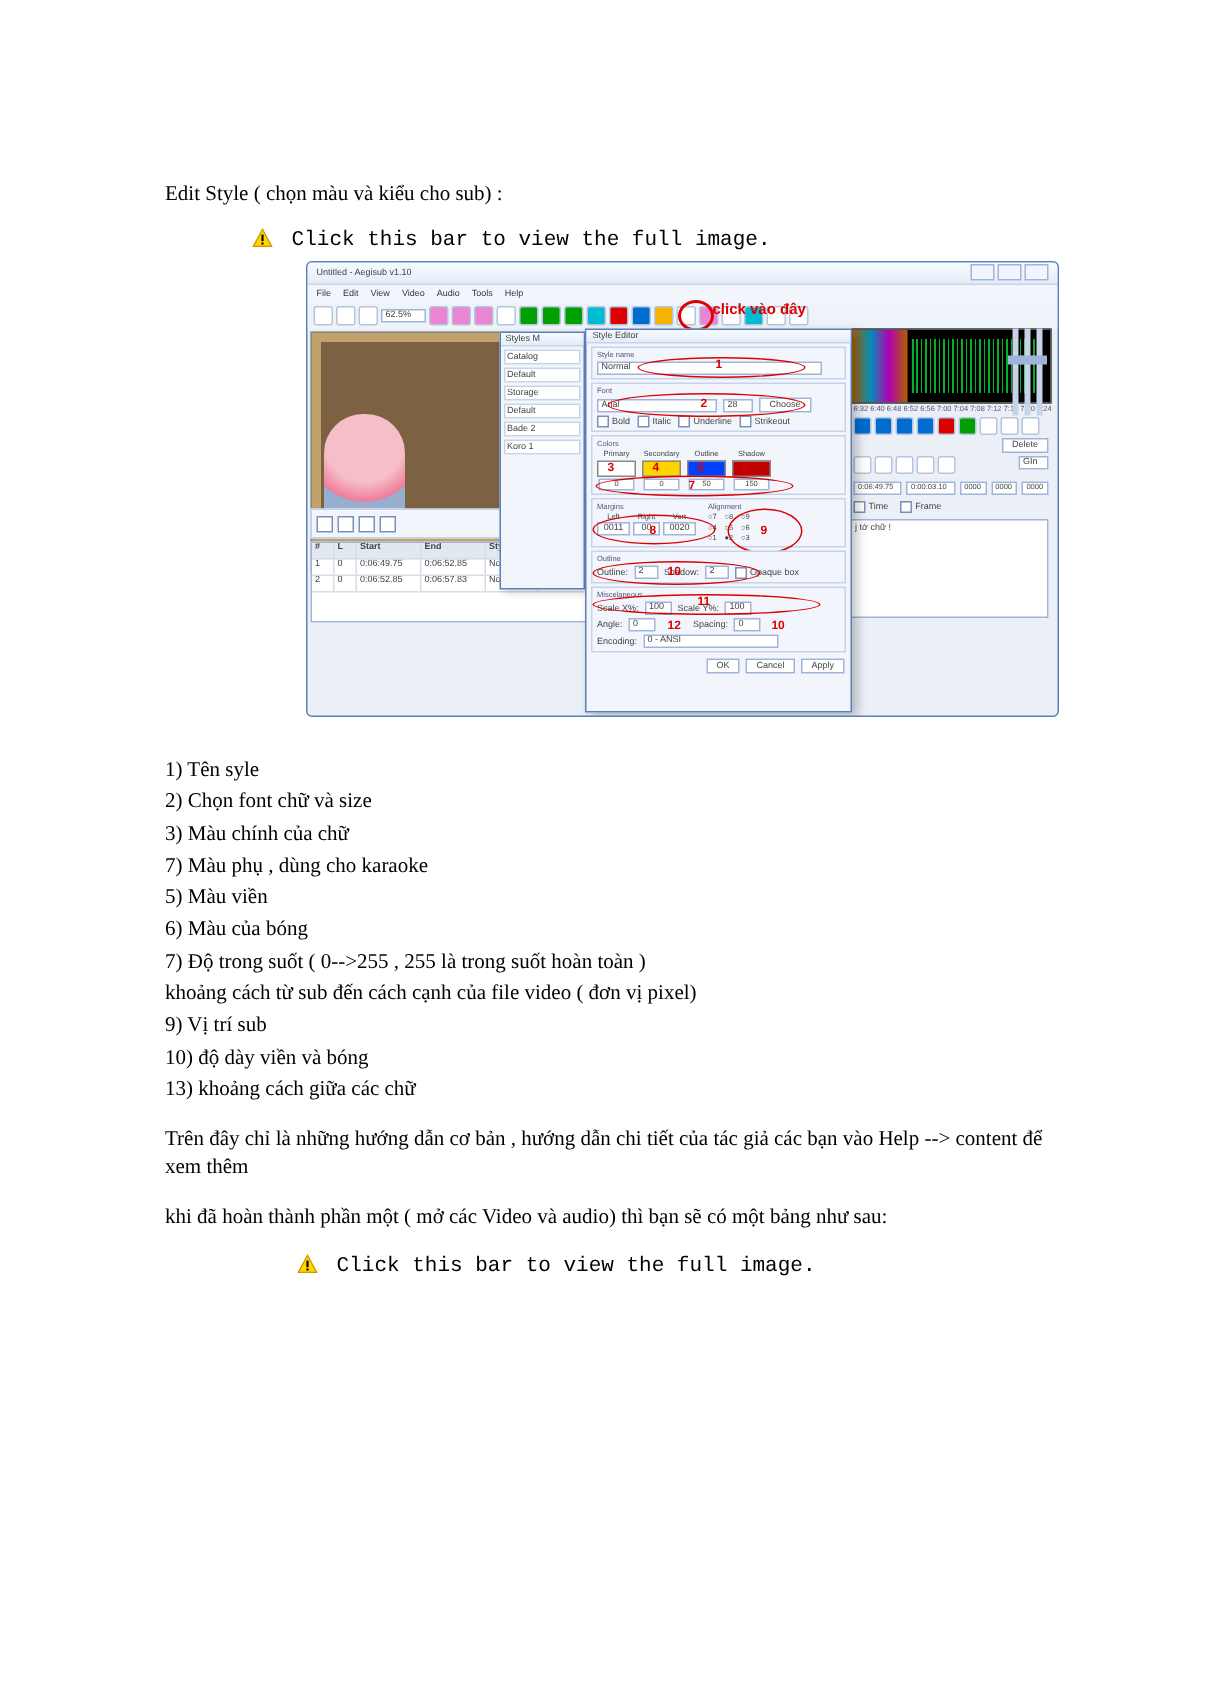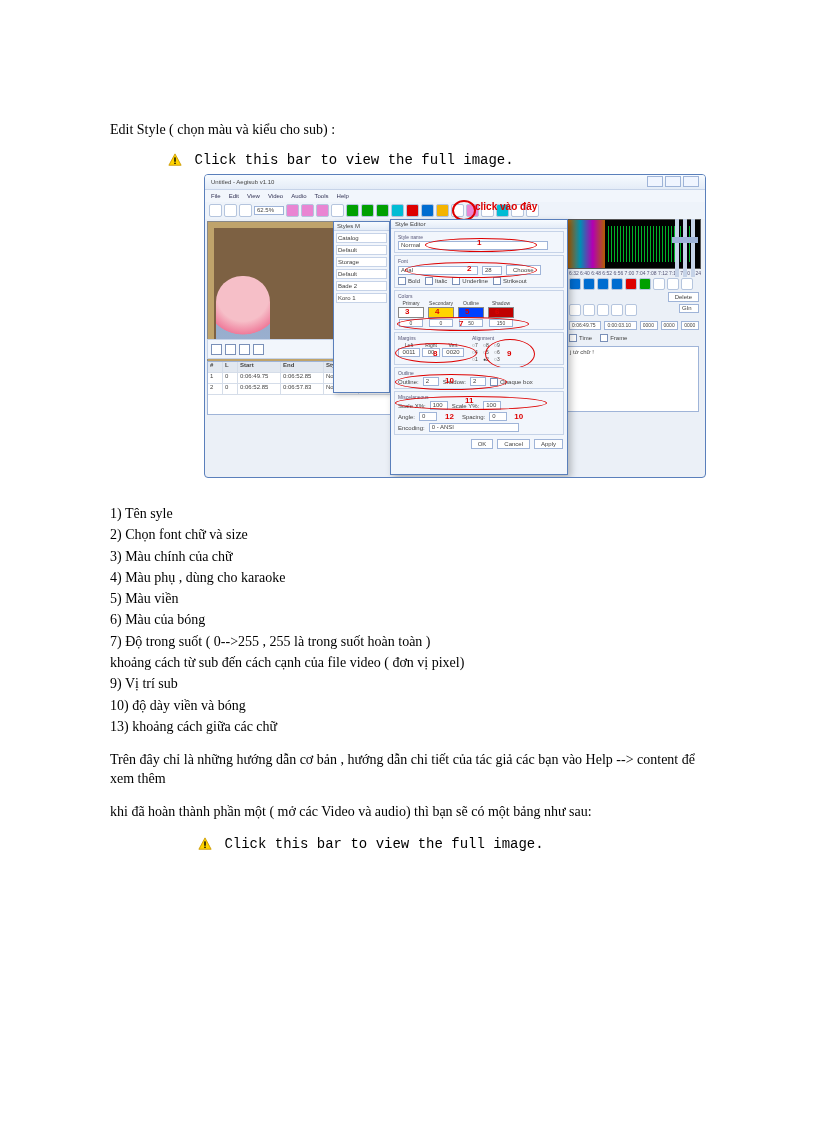--- a/index.html
+++ b/index.html
@@ -702,21 +702,21 @@
           <div class="slider"></div>
         </div>
       </div>
     </div>
   </div>
 
   <div class="list-text">
     <p>1) Tên syle</p>
     <p>2) Chọn font chữ và size</p>
     <p>3) Màu chính của chữ</p>
-    <p>4) Màu phụ , dùng cho karaoke</p>
+    <p>7) Màu phụ , dùng cho karaoke</p>
     <p>5) Màu viền</p>
     <p>6) Màu của bóng</p>
     <p>7) Độ trong suốt ( 0--&gt;255 , 255 là trong suốt hoàn toàn )</p>
     <p>khoảng cách từ sub đến cách cạnh của file video ( đơn vị pixel)</p>
     <p>9) Vị trí sub</p>
     <p>10) độ dày viền và bóng</p>
     <p>13) khoảng cách giữa các chữ</p>
   </div>
 
   <div class="para">Trên đây chỉ là những hướng dẫn cơ bản , hướng dẫn chi tiết của tác giả các bạn vào Help --&gt; content để xem thêm</div>

